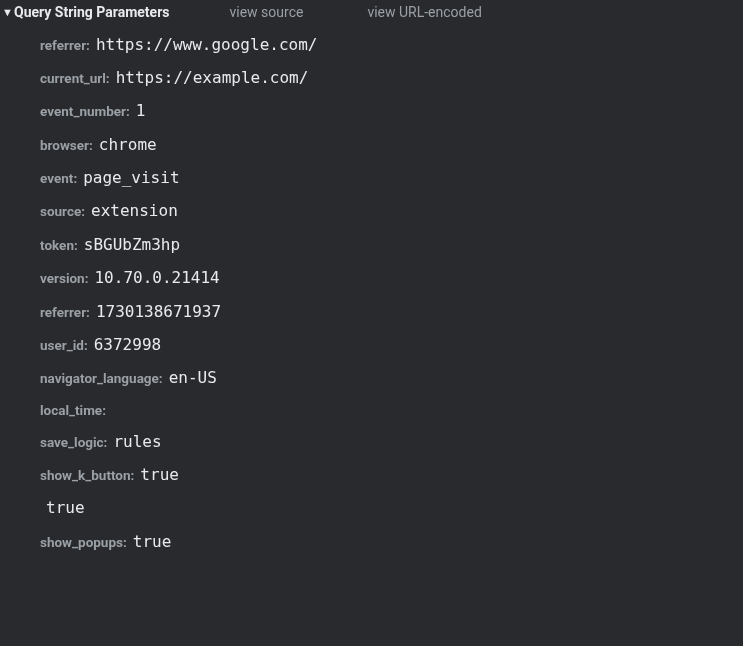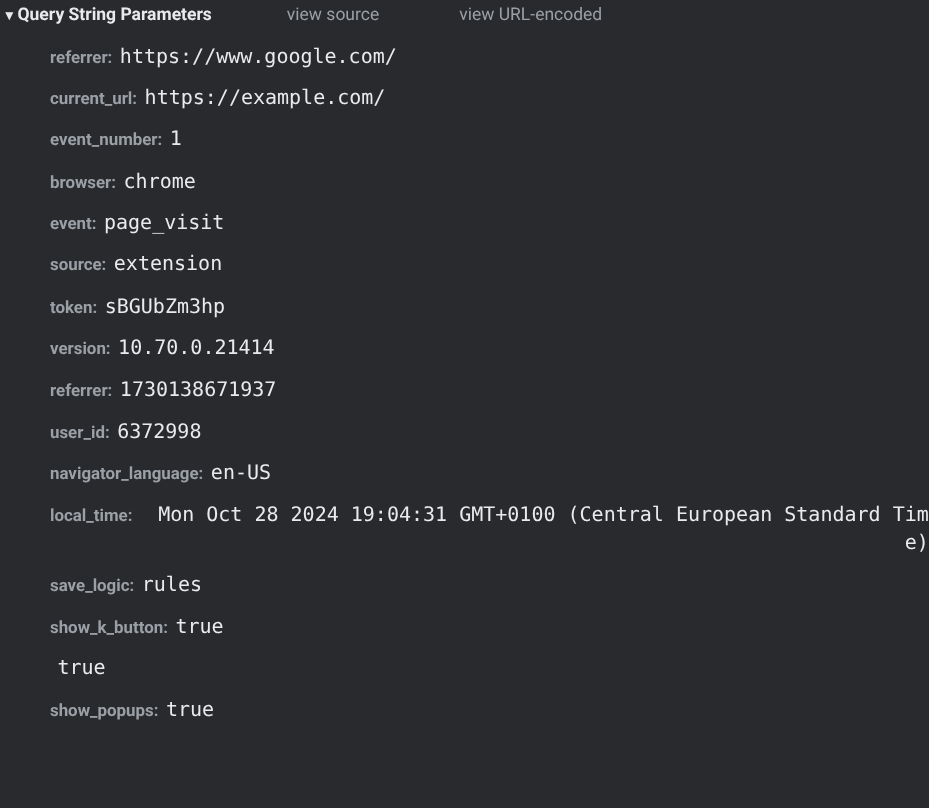--- a/index.html
+++ b/index.html
@@ -116,21 +116,20 @@
     <div class="param-row">
       <span class="param-key">user_id:</span>
       <span class="param-value">6372998</span>
     </div>
     <div class="param-row">
       <span class="param-key">navigator_language:</span>
       <span class="param-value">en-US</span>
     </div>
     <div class="param-row">
       <span class="param-key">local_time:</span>
-      <span class="param-value">Mon Oct 28 2024 19:04:31 GMT+0100 (Central European Standard Time)</span>
     </div>
     <div class="param-row">
       <span class="param-key">save_logic:</span>
       <span class="param-value">rules</span>
     </div>
     <div class="param-row">
       <span class="param-key">show_k_button:</span>
       <span class="param-value">true</span>
     </div>
     <div class="param-row">

